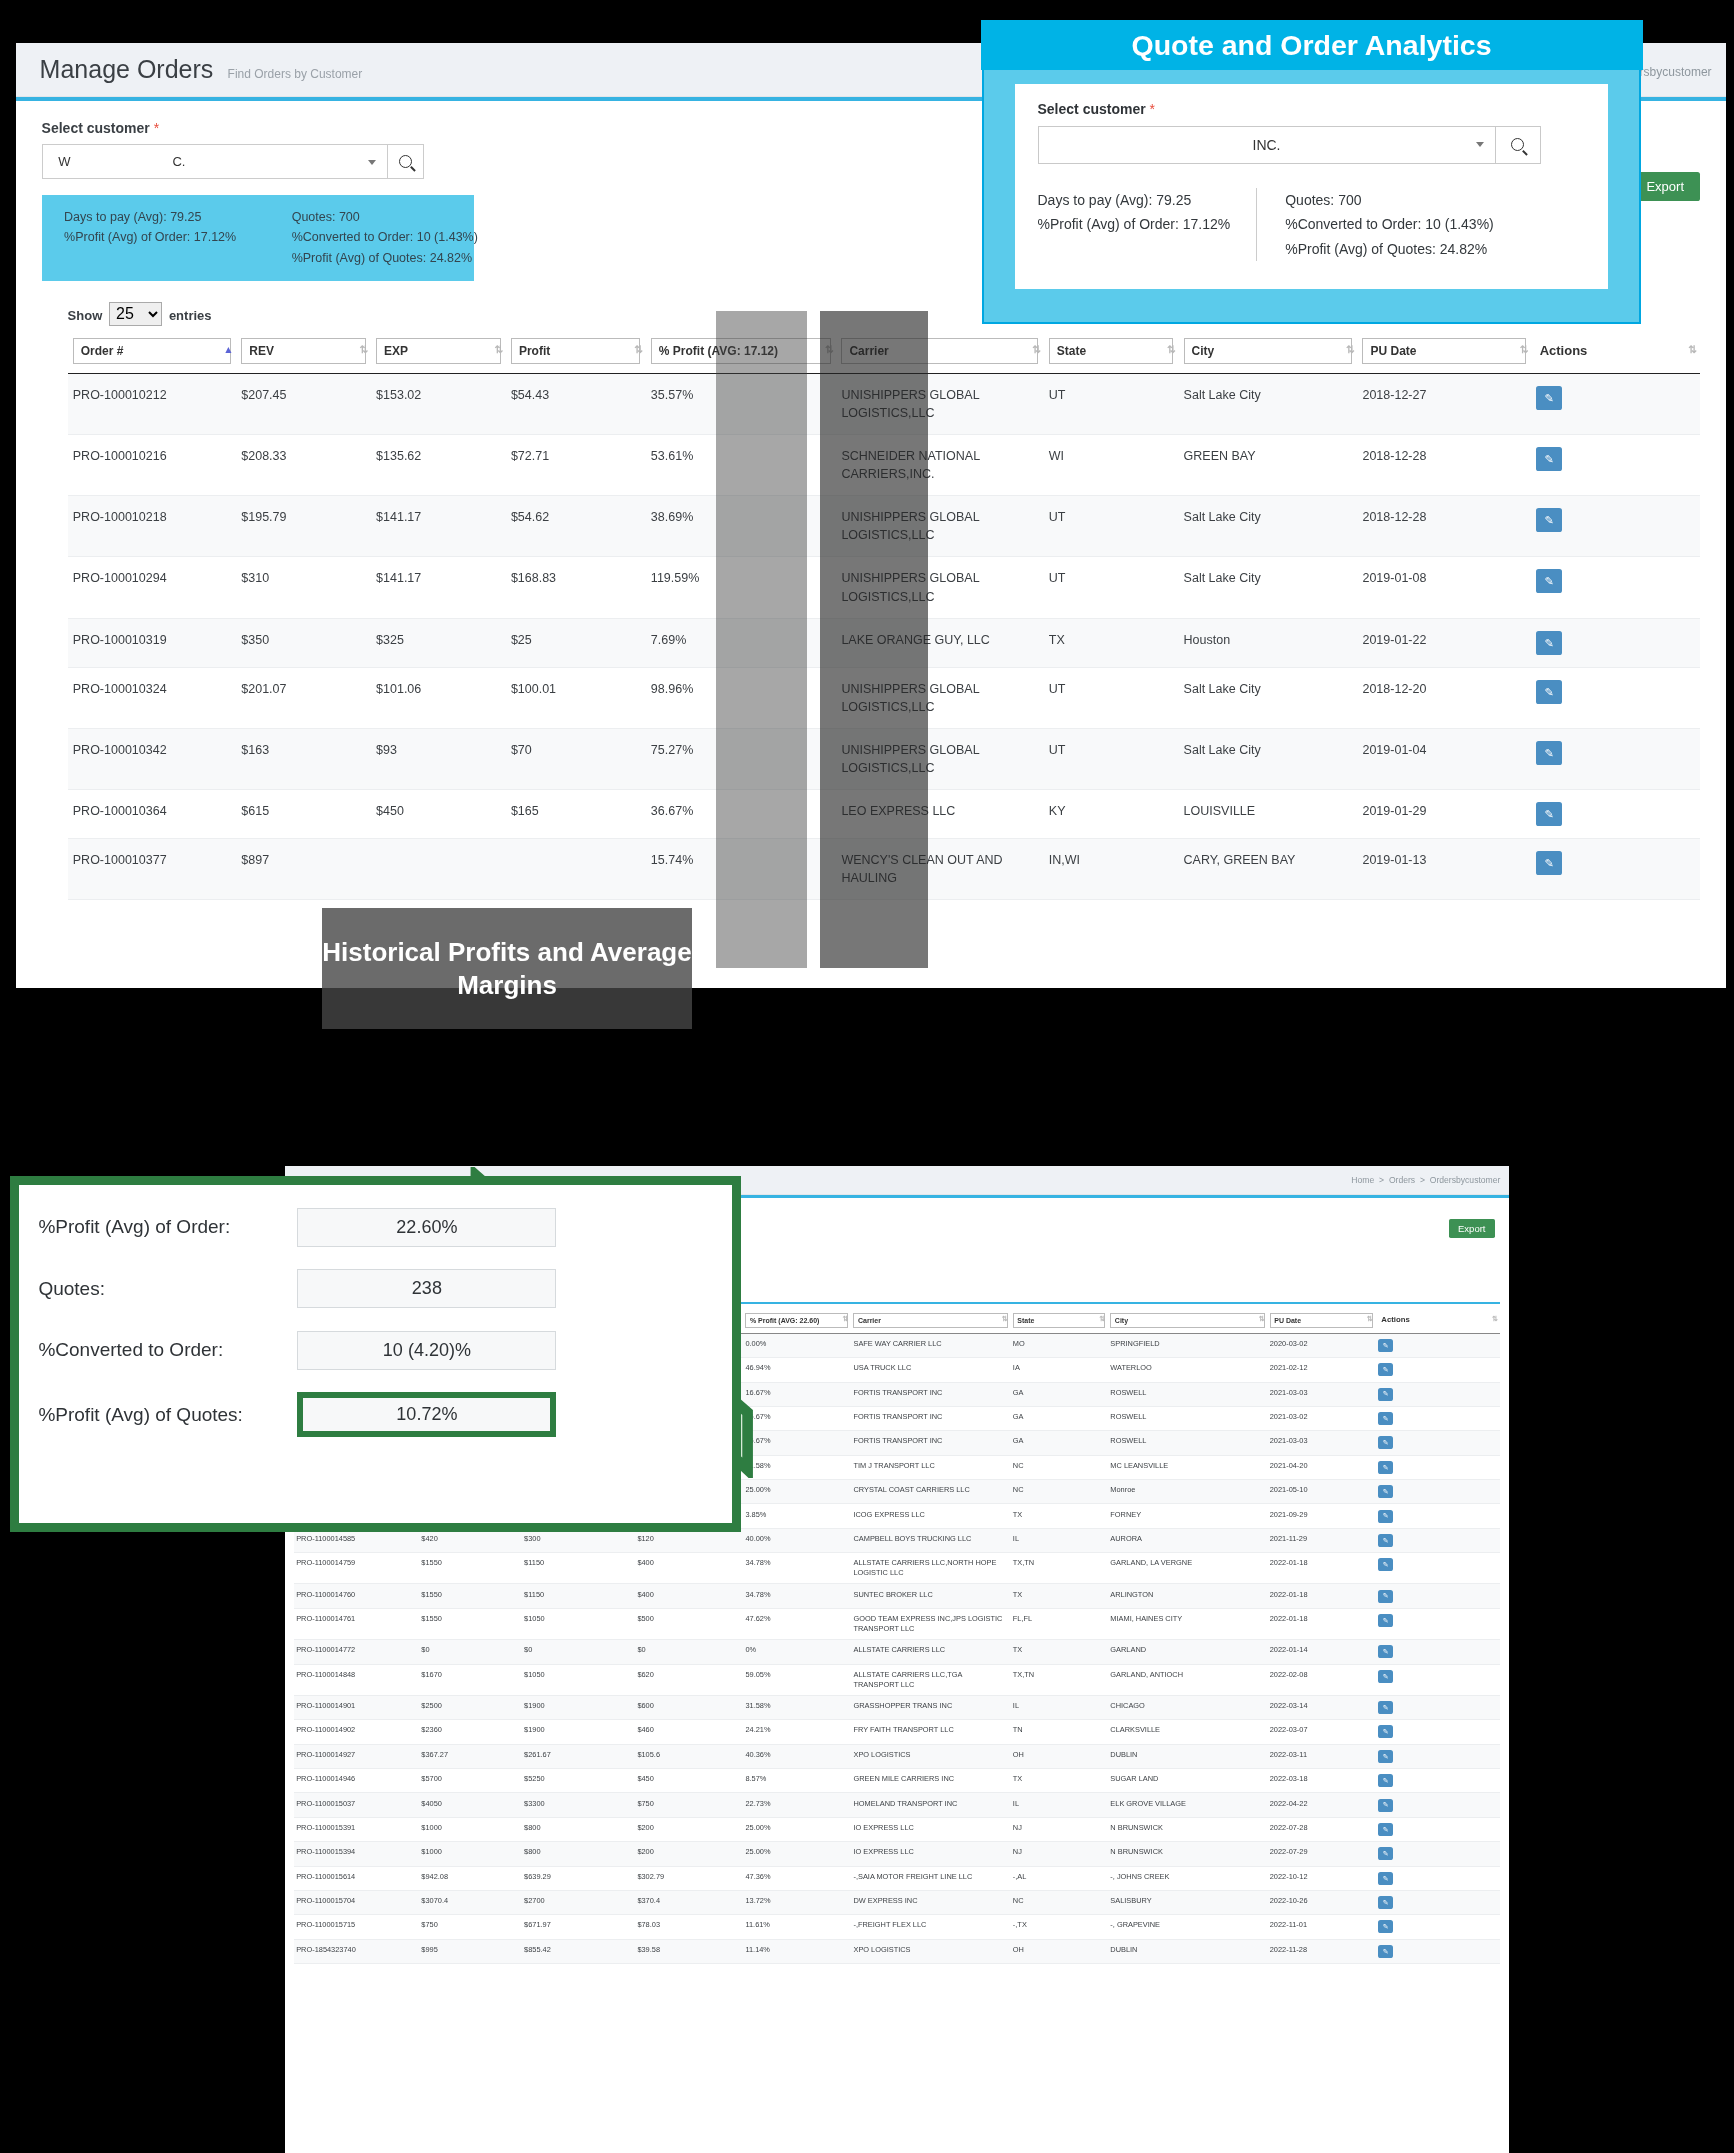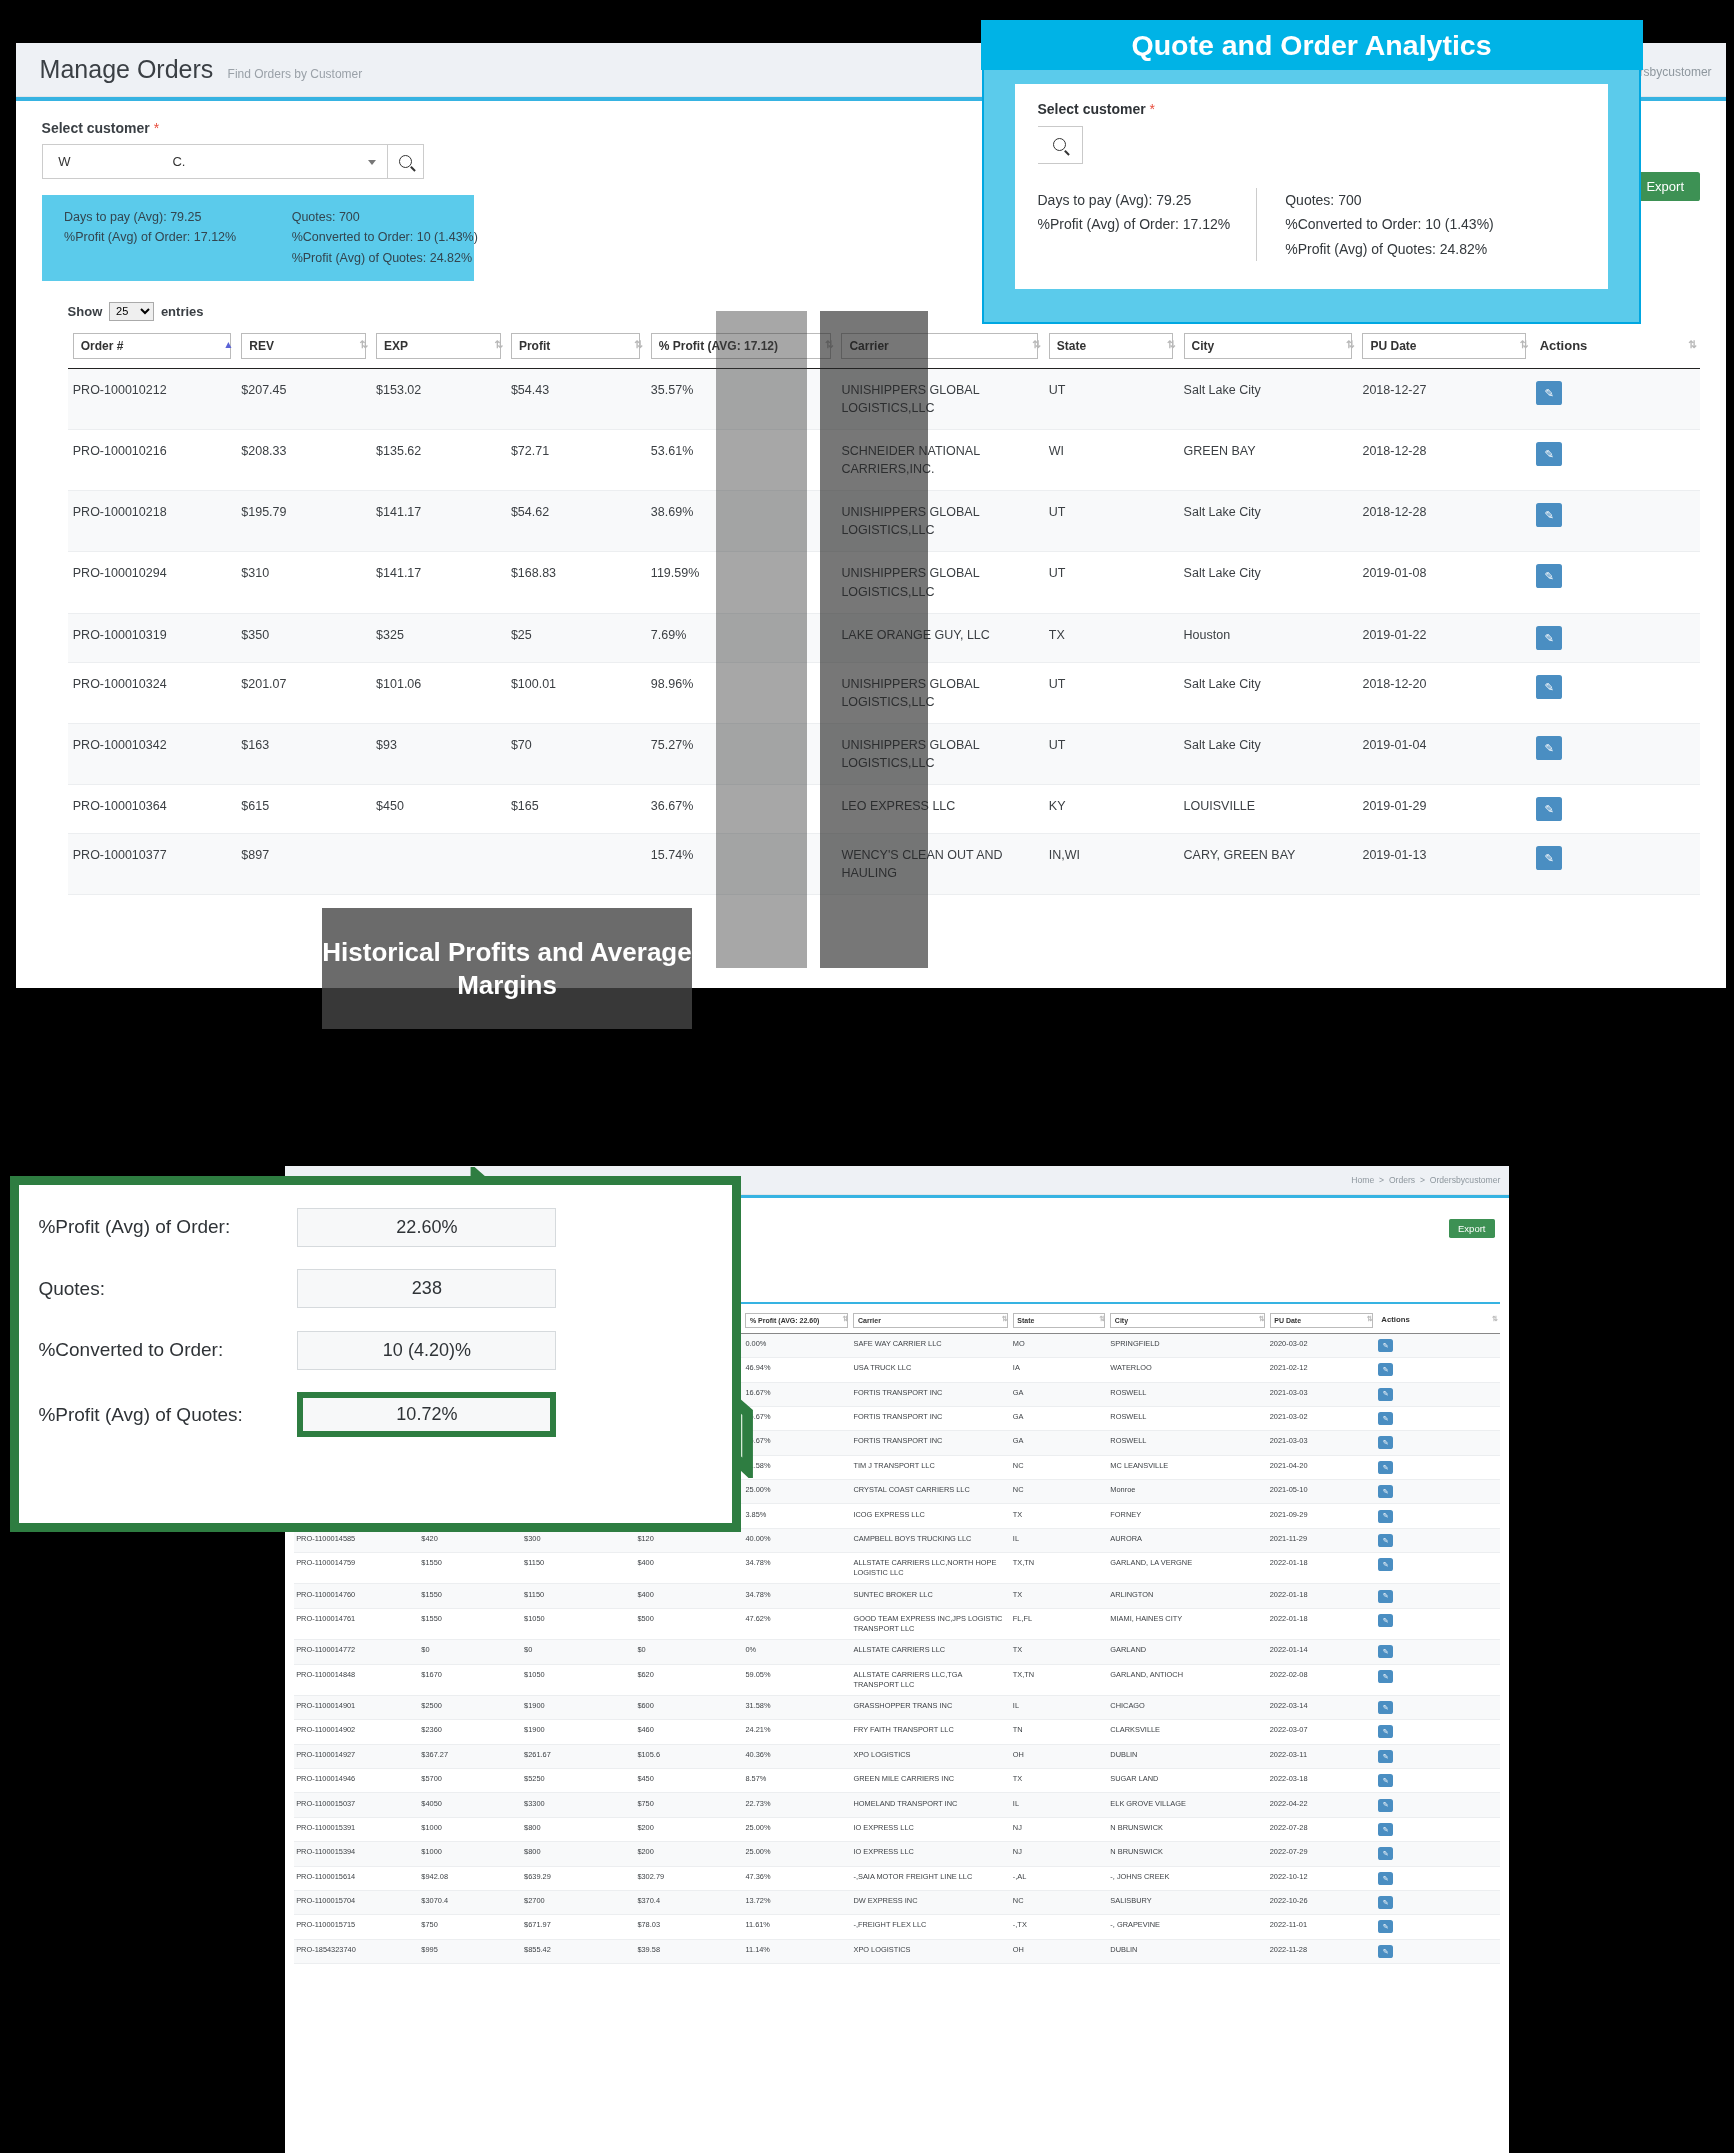--- a/index.html
+++ b/index.html
@@ -57,21 +57,21 @@
   .stats-band {
     margin-top:15.6px; background:#5bcbeb; display:flex; padding:12px 17.3px 12px 22.5px;
     width:432px;
   }
   .stats-col { font-size:12.5px; color:#33454f; line-height:1.65; }
   .stats-col.right { margin-left:33px; padding-left:22.5px; }
   .stats-col div { white-space:nowrap; }
 
   .table-wrap { margin-top:21px; padding:0 26px 0 52px; }
   .show-entries { font-size:13px; font-weight:bold; color:#3a3f44; margin-bottom:8.6px;}
-  .show-entries select { font-size:11px; padding:1.7px 1.7px; border:0.9px solid #aaa; margin:0 3.5px;}
+  .show-entries select { font-size:16px; padding:1.7px 1.7px; border:0.9px solid #aaa; margin:0 3.5px;}
   .show-entries .ent { font-weight:bold; }
 
   table.dt { width:100%; border-collapse:collapse; table-layout:fixed; }
   table.dt thead th {
     padding:3.5px 5.2px 8.6px 5.2px; text-align:left; vertical-align:top;
     border-bottom:1.7px solid #222; position:relative;
   }
   .th-box {
     border:0.9px solid #bbb; background:#fff; height:26px; font-size:12px;
     font-weight:bold; color:#333; display:flex; align-items:center;
@@ -422,20 +422,24 @@
 </div>
 
 <div id="quote-callout">
   <div class="cbar">Quote and Order Analytics</div>
   <div class="inner">
     <div>
       <span class="co-label">Select customer</span>
       <span class="req">*</span>
     </div>
     <div class="co-select">
+      <div class="box">
+        <span>INC.</span>
+        <span class="caret"></span>
+      </div>
       <div class="sbtn">
         <span class="mag"></span>
       </div>
     </div>
     <div class="co-stats">
       <div class="l">
         <div>Days to pay (Avg): 79.25</div>
         <div>%Profit (Avg) of Order: 17.12%</div>
       </div>
       <div class="r">

